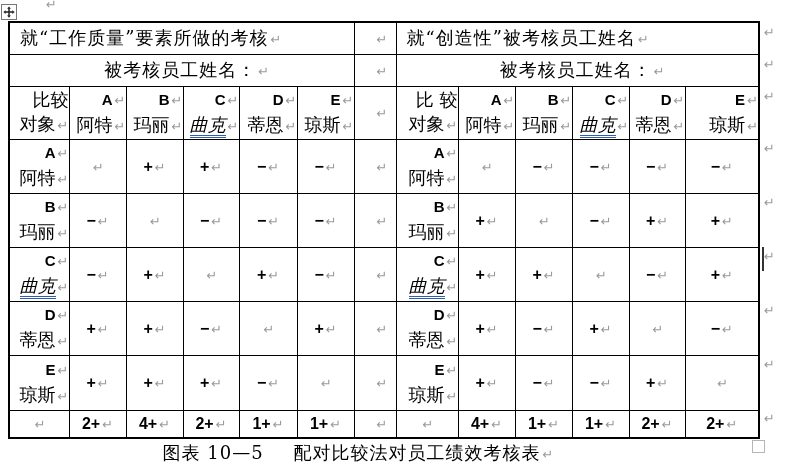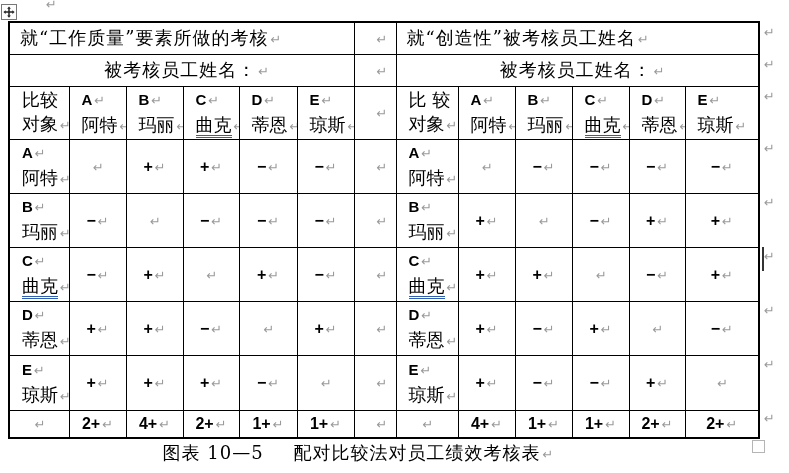--- a/index.html
+++ b/index.html
@@ -25,26 +25,26 @@
     position:absolute; left:8px; top:21px; width:750px;
     border-collapse:collapse; table-layout:fixed;
     border:2px solid #000;
   }
   table.cmp td { border:1px solid #000; padding:0; overflow:hidden; }
   .titlecell { text-align:left; vertical-align:middle; padding-left:10px !important;
                font-size:18px; letter-spacing:1px; }
   .namecell  { text-align:center; vertical-align:middle; padding-left:10px !important;
                font-size:18px; letter-spacing:1px; }
   .corner, .rowhead, .colhead { vertical-align:middle; text-align:left; font-size:18px; }
-  .l1 { line-height:24px; padding-left:12px; white-space:nowrap; }
+  .l1 { line-height:24px; padding-left:6px; white-space:nowrap;text-align:right; }
   .letter { font-family:"Liberation Sans", sans-serif; font-weight:bold; font-size:15px; }
   .val { text-align:center; vertical-align:middle; }
   .sym { font-family:"Liberation Sans", sans-serif; font-weight:bold; font-size:16px; }
   .mid { text-align:center; vertical-align:middle; padding-left:12px !important; }
-  .u-blue { border-bottom:3px double #2f5fae; }
+  .u-blue { border-bottom:3px double #2f5fae;font-style:italic; }
   
   .caret { position:absolute; left:762px; top:247px; width:2px; height:24px; background:#333; }
   .eod-square { position:absolute; left:752px; top:440px; width:13px; height:13px;
                 border:1px solid #b5b5b5; box-sizing:border-box; }
   
   .caption { position:absolute; left:8px; top:441px; width:700px; text-align:center;
              font-size:18px; letter-spacing:1px; white-space:nowrap; }
   .cap-label { margin-right:30px; }
 </style>
 </head>

